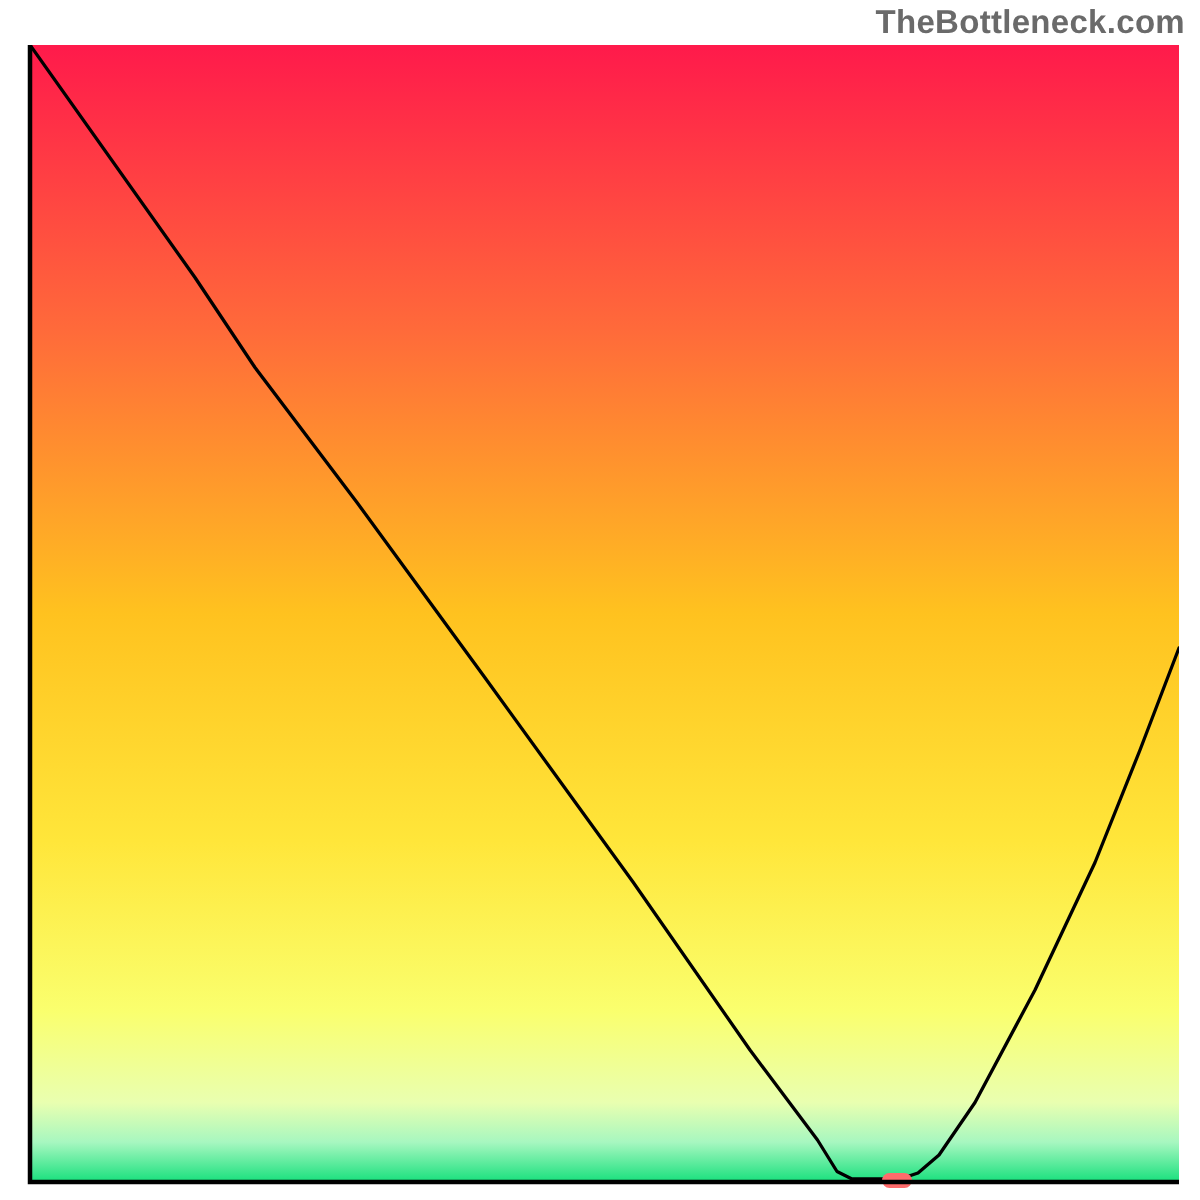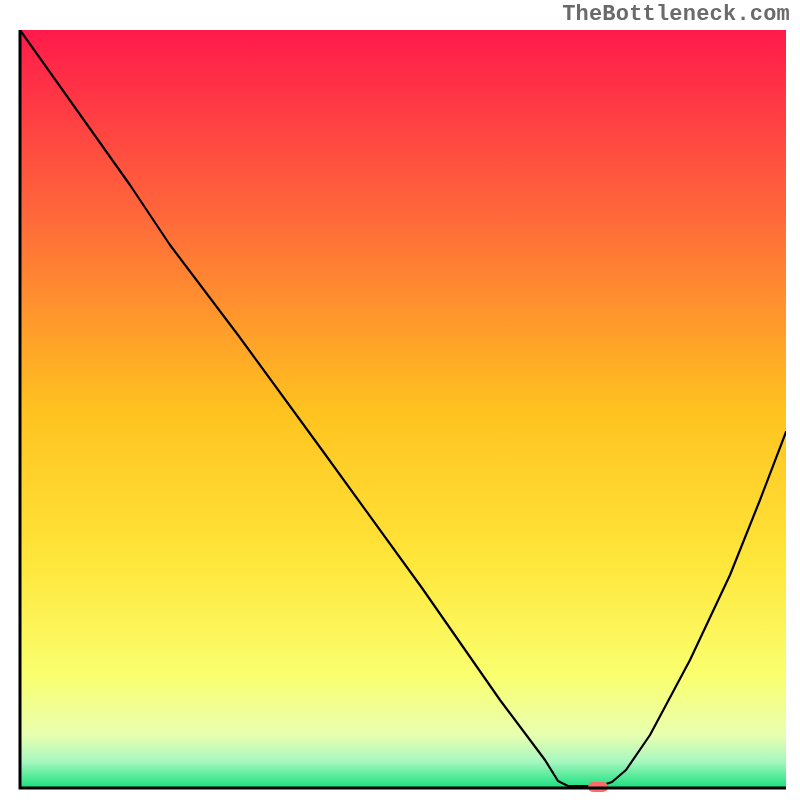--- a/index.html
+++ b/index.html
@@ -8,21 +8,20 @@
     width: 800px;
     height: 800px;
     background: #ffffff;
     font-family: Arial, Helvetica, sans-serif;
     overflow: hidden;
   }
   .chart-wrap {
     position: relative;
     width: 800px;
     height: 800px;
-    font-family: Liberation Mono, monospace;
   }
   .watermark {
     position: absolute;
     top: 2px;
     right: 10px;
     font-size: 22px;
     font-weight: 600;
     color: #6a6a6a;
     letter-spacing: 0.2px;
     z-index: 10;

